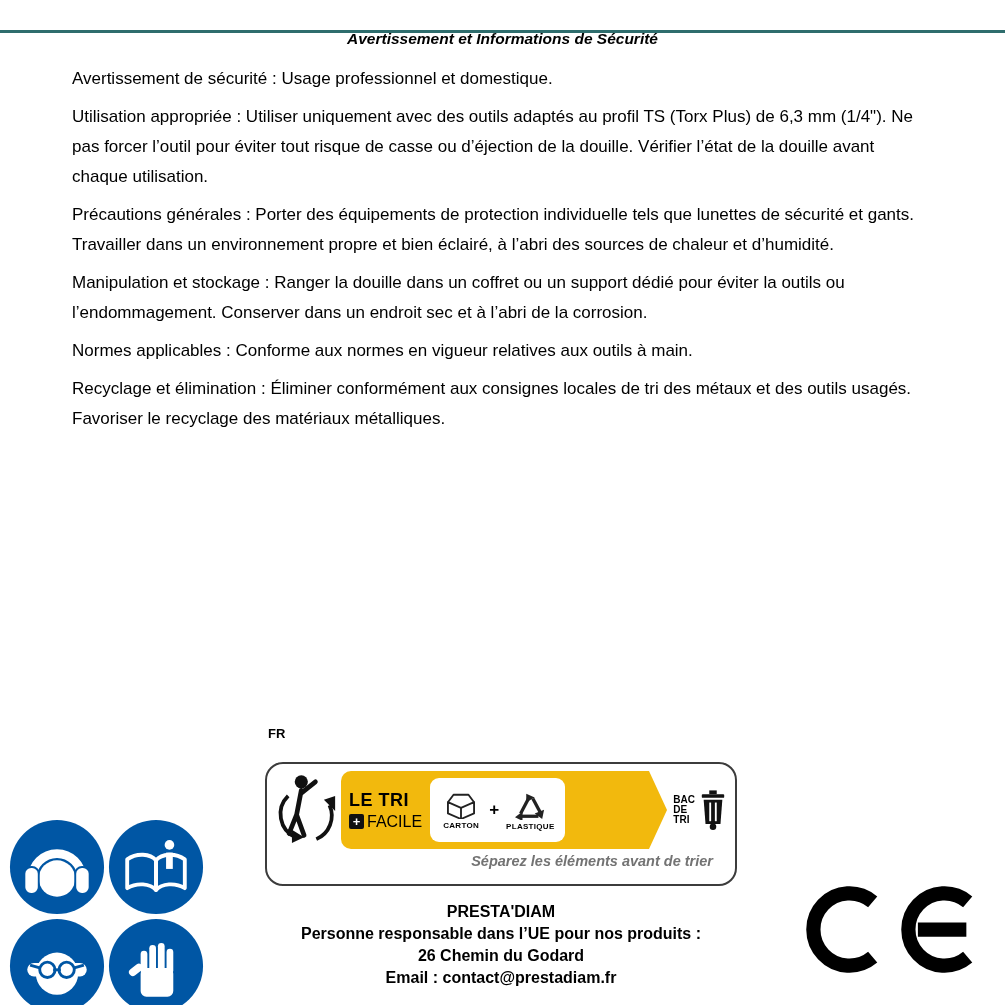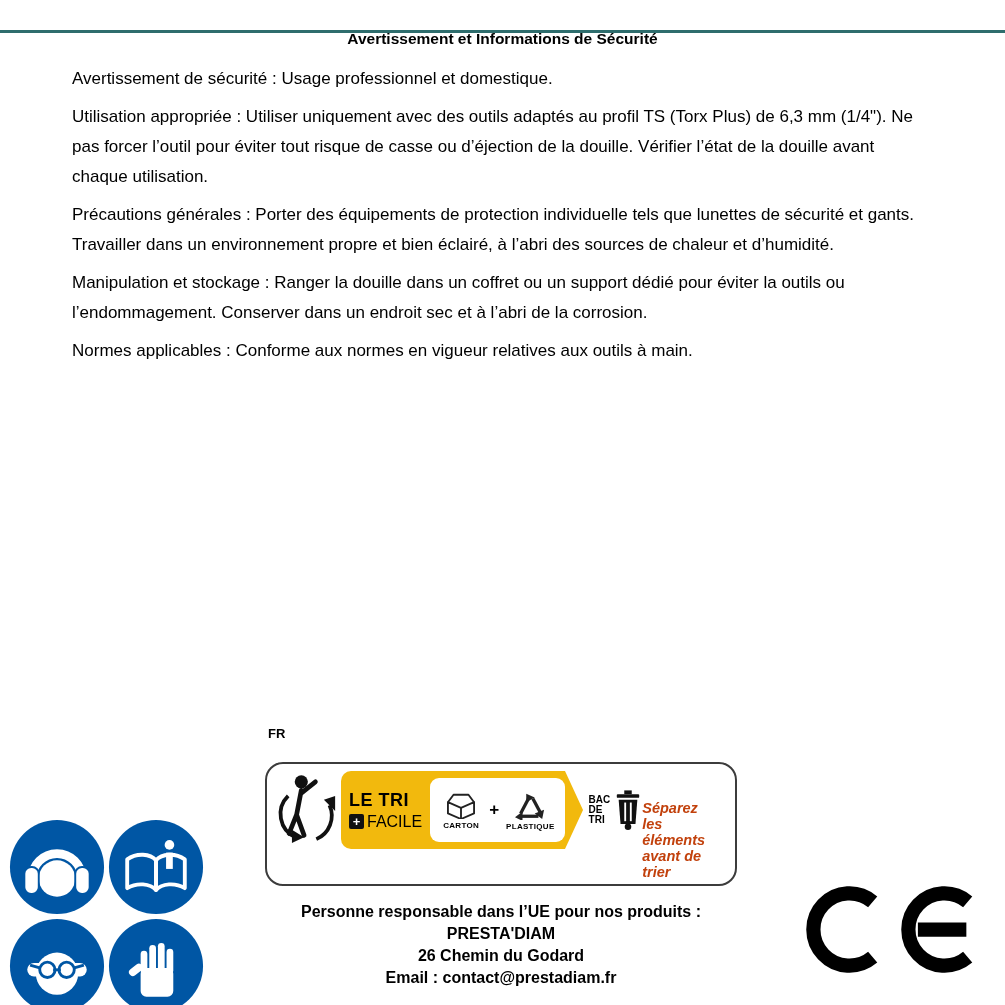--- a/index.html
+++ b/index.html
@@ -12,20 +12,21 @@
   .page { position: relative; width: 1005px; height: 1005px; background: #fff; }
 
   .edge-line { position: absolute; left: 0; right: 0; height: 4px; background: #2E6D6D; }
   .edge-line.top { top: 0; height: 3px; }
 
   .title {
     margin: 30px 4px 0;
     text-align: center;
     font-size: 15.5px;
     font-weight: bold;
+    font-style: italic;
   }
 
   .body-text {
     margin: 16px 72px 0;
     font-size: 17px;
     line-height: 30px;
   }
   .body-text p { margin: 0 0 8px; }
 
   
@@ -40,21 +41,21 @@
   .fr-code {
     position: absolute; left: 268px; top: 696px;
     font-size: 13px; font-weight: bold;
   }
   .capsule {
     position: absolute; left: 265px; top: 732px;
     width: 472px; height: 124px;
     border: 2px solid #3c3c3c; border-radius: 18px;
     background: #fff; box-sizing: border-box;
     padding: 6px 8px 4px;
-    display: flex; 
+    display: flex; flex-direction: column;
   }
   .capsule-row { display: flex; align-items: center; height: 80px; }
   .triman { flex: 0 0 auto; margin-right: 4px; }
   .banner {
     flex: 1 1 auto; height: 78px;
     background: #F2B90D;
     border-radius: 10px 0 0 10px;
     display: flex; align-items: center;
     padding-left: 8px;
   }
@@ -79,21 +80,21 @@
     padding: 0 10px; gap: 7px;
   }
   .material { display: flex; flex-direction: column; align-items: center; }
   .material-label { font-size: 8px; font-weight: bold; letter-spacing: .3px; margin-top: 2px; }
   .pill-plus { font-size: 17px; font-weight: 900; }
   .bin-block { display: flex; align-items: center; gap: 4px; margin-left: 6px; }
   .bin-text { font-size: 10px; font-weight: 900; line-height: 10px; text-align: left; }
   .tagline {
     align-self: flex-end;
     padding-right: 14px; margin-top: 3px;
-    font-size: 14.5px; font-weight: bold; font-style: italic; color: #c2410c;
+    font-size: 14.5px; font-weight: bold; font-style: italic; color: #737373;
   }
 
   
   .responsible {
     position: absolute; left: 255px; top: 871px; width: 492px;
     text-align: center; font-size: 16px; font-weight: bold; line-height: 22px;
   }
 
   
   .ce-mark { position: absolute; left: 802px; top: 852px; }
@@ -106,20 +107,21 @@
   <div class="edge-line top"></div>
 
   <h1 class="title">Avertissement et Informations de Sécurité</h1>
 
   <div class="body-text">
     <p>Avertissement de sécurité : Usage professionnel et domestique.</p>
     <p>Utilisation appropriée : Utiliser uniquement avec des outils adaptés au profil TS (Torx Plus) de 6,3 mm (1/4"). Ne pas forcer l’outil pour éviter tout risque de casse ou d’éjection de la douille. Vérifier l’état de la douille avant chaque utilisation.</p>
     <p>Précautions générales : Porter des équipements de protection individuelle tels que lunettes de sécurité et gants. Travailler dans un environnement propre et bien éclairé, à l’abri des sources de chaleur et d’humidité.</p>
     <p>Manipulation et stockage : Ranger la douille dans un coffret ou un support dédié pour éviter la outils ou l’endommagement. Conserver dans un endroit sec et à l’abri de la corrosion.</p>
     <p>Normes applicables : Conforme aux normes en vigueur relatives aux outils à main.</p>
+    <p>Recyclage et élimination : Éliminer conformément aux consignes locales de tri des métaux et des outils usagés. Favoriser le recyclage des matériaux métalliques.</p>
   </div>
 
   <div class="ppe-grid">
 
     <svg width="96" height="96" viewBox="0 0 100 100">
       <circle cx="50" cy="50" r="49" fill="#0056A4"></circle>
       <path d="M24 62 a26 26 0 0 1 52 0" stroke="#fff" stroke-width="9" fill="none"></path>
       <circle cx="50" cy="62" r="19" fill="#fff"></circle>
       <rect x="16" y="50" width="15" height="28" rx="7" fill="#fff" stroke="#0056A4" stroke-width="2"></rect>
       <rect x="69" y="50" width="15" height="28" rx="7" fill="#fff" stroke="#0056A4" stroke-width="2"></rect>
@@ -216,22 +218,22 @@
           <line x1="18" y1="14" x2="18" y2="34" stroke="#fff" stroke-width="2"></line>
           <circle cx="15" cy="40" r="3.5" fill="#111"></circle>
         </svg>
       </div>
     </div>
 
     <div class="tagline">Séparez les éléments avant de trier</div>
   </div>
 
   <div class="responsible">
+    <div>PRESTA'DIAM</div>
     <div>Personne responsable dans l’UE pour nos produits :</div>
-    <div>PRESTA'DIAM</div>
     <div>26 Chemin du Godard</div>
     <div>Email : contact@prestadiam.fr</div>
   </div>
 
   <svg class="ce-mark" width="190" height="95" viewBox="0 0 200 100">
     <path d="M74.4 20.9 A38 38 0 1 0 74.4 79.1" fill="none" stroke="#000" stroke-width="15"></path>
     <path d="M174.4 20.9 A38 38 0 1 0 174.4 79.1" fill="none" stroke="#000" stroke-width="15"></path>
     <line x1="122" y1="50" x2="173" y2="50" stroke="#000" stroke-width="15"></line>
   </svg>
 

